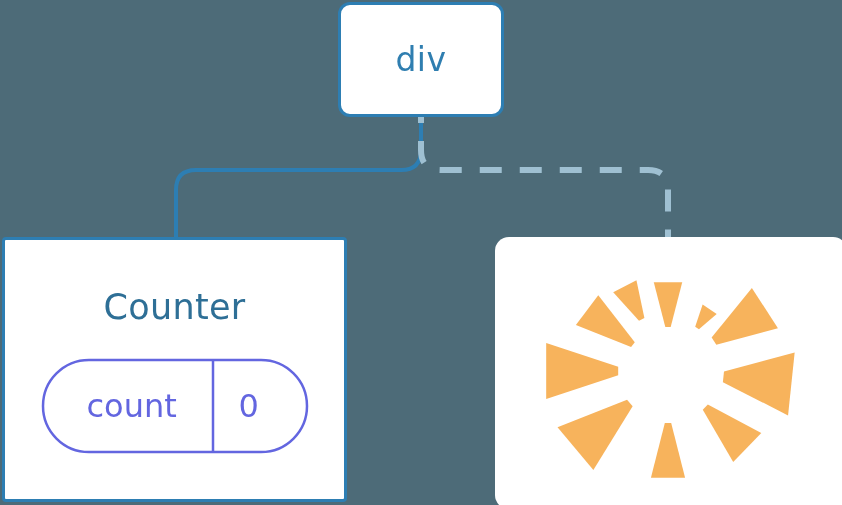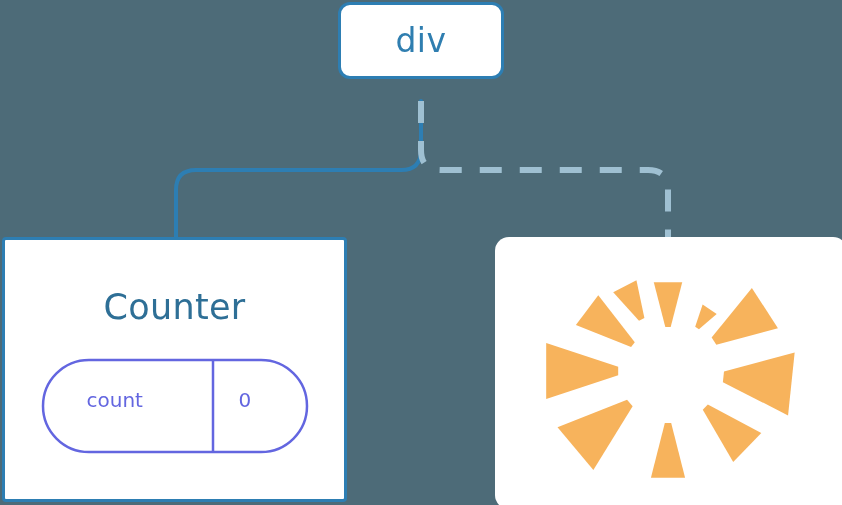--- a/index.html
+++ b/index.html
@@ -30,21 +30,21 @@
   .node {
     position: absolute;
     background: #ffffff;
     box-sizing: border-box;
   }
 
   #node-div {
     left: 338px;
     top: 2px;
     width: 166px;
-    height: 77px;
+    height: 115px;
     border: 3px solid #2d7eb3;
     border-radius: 12px;
     display: flex;
     align-items: center;
     justify-content: center;
   }
   .node-title-div {
     color: #2f7eb0;
     font-size: 33px;
     letter-spacing: 0.5px;
@@ -74,21 +74,21 @@
   .pill {
     margin-top: 33px;
     width: 268px;
     height: 96px;
     position: relative;
   }
   .pill svg { display: block; }
   .pill-key, .pill-val {
     position: absolute;
     color: #6366e0;
-    font-size: 20px;
+    font-size: 32px;
     line-height: 1;
     top: 32px;
   }
   .pill-key { left: 46px; }
   .pill-val { left: 198px; }
 
   
   #node-burst {
     left: 495px;
     top: 237px;

